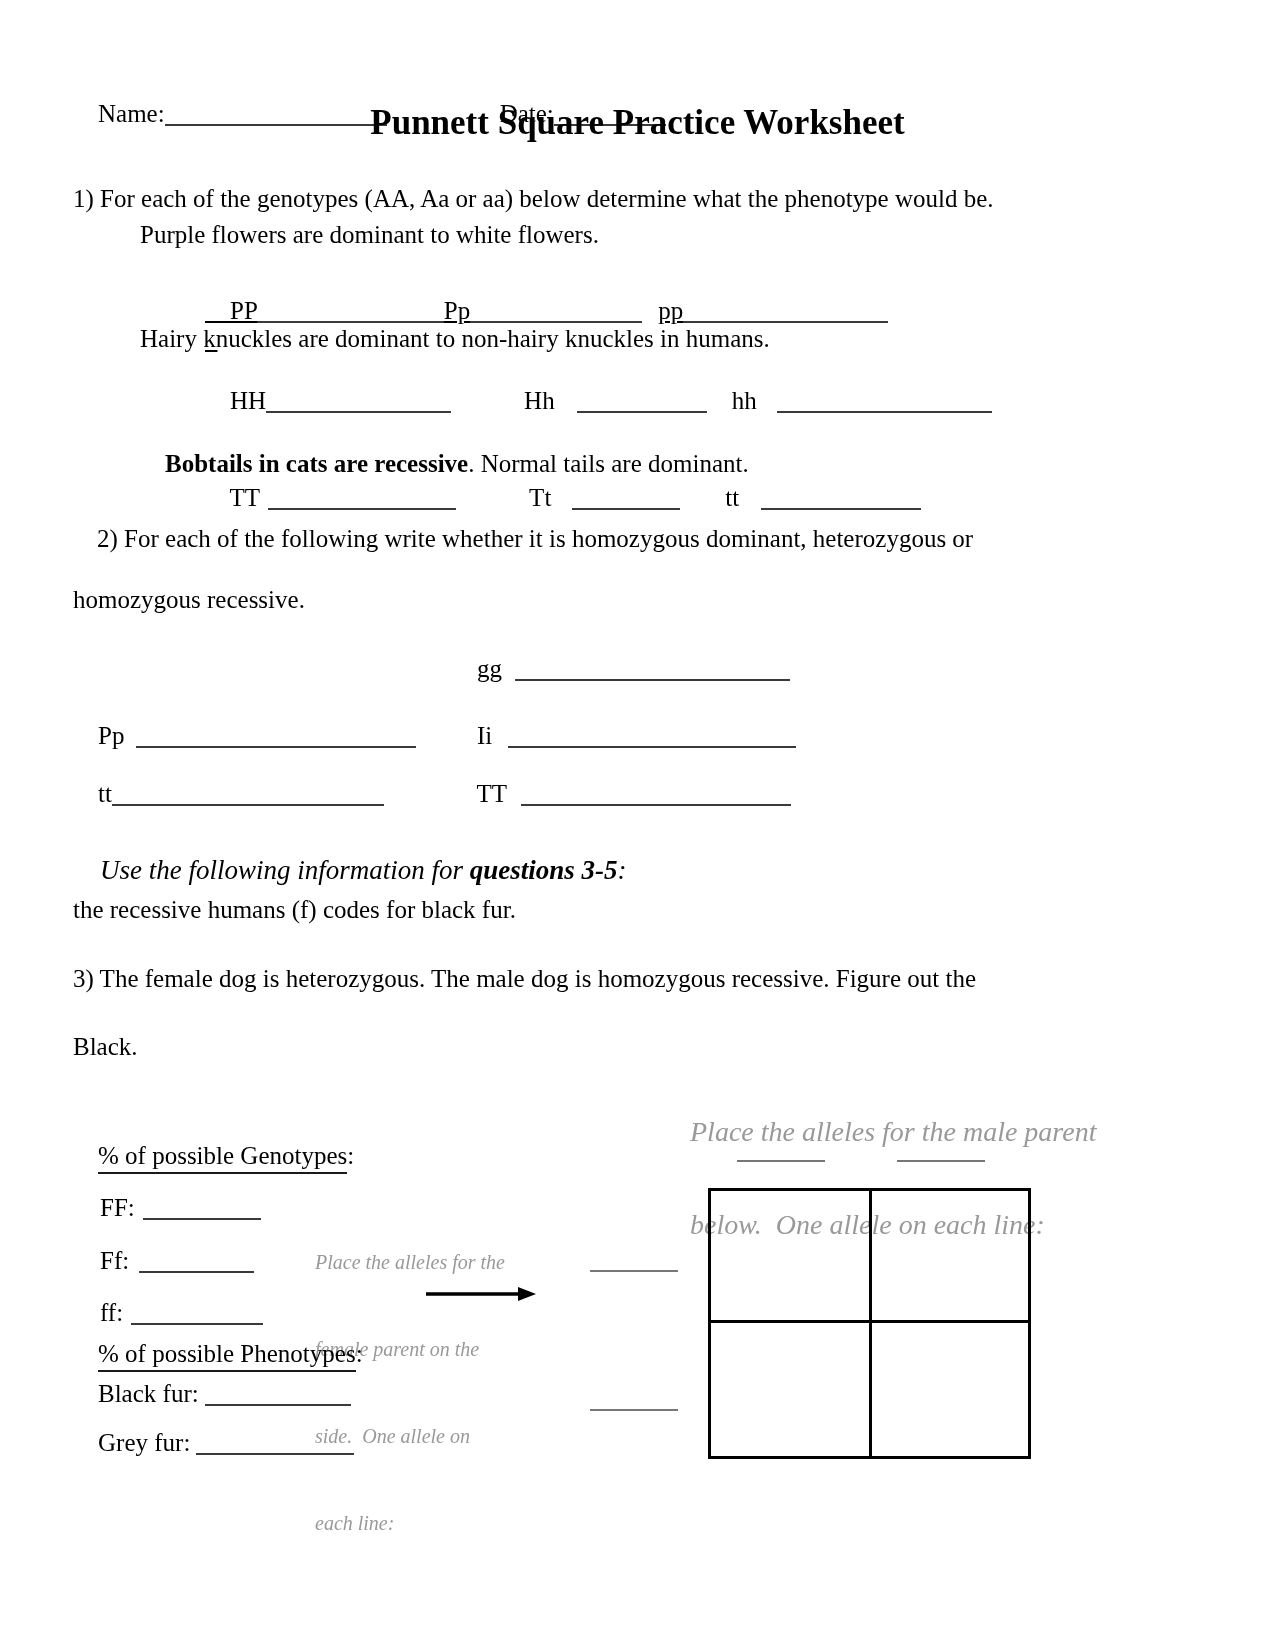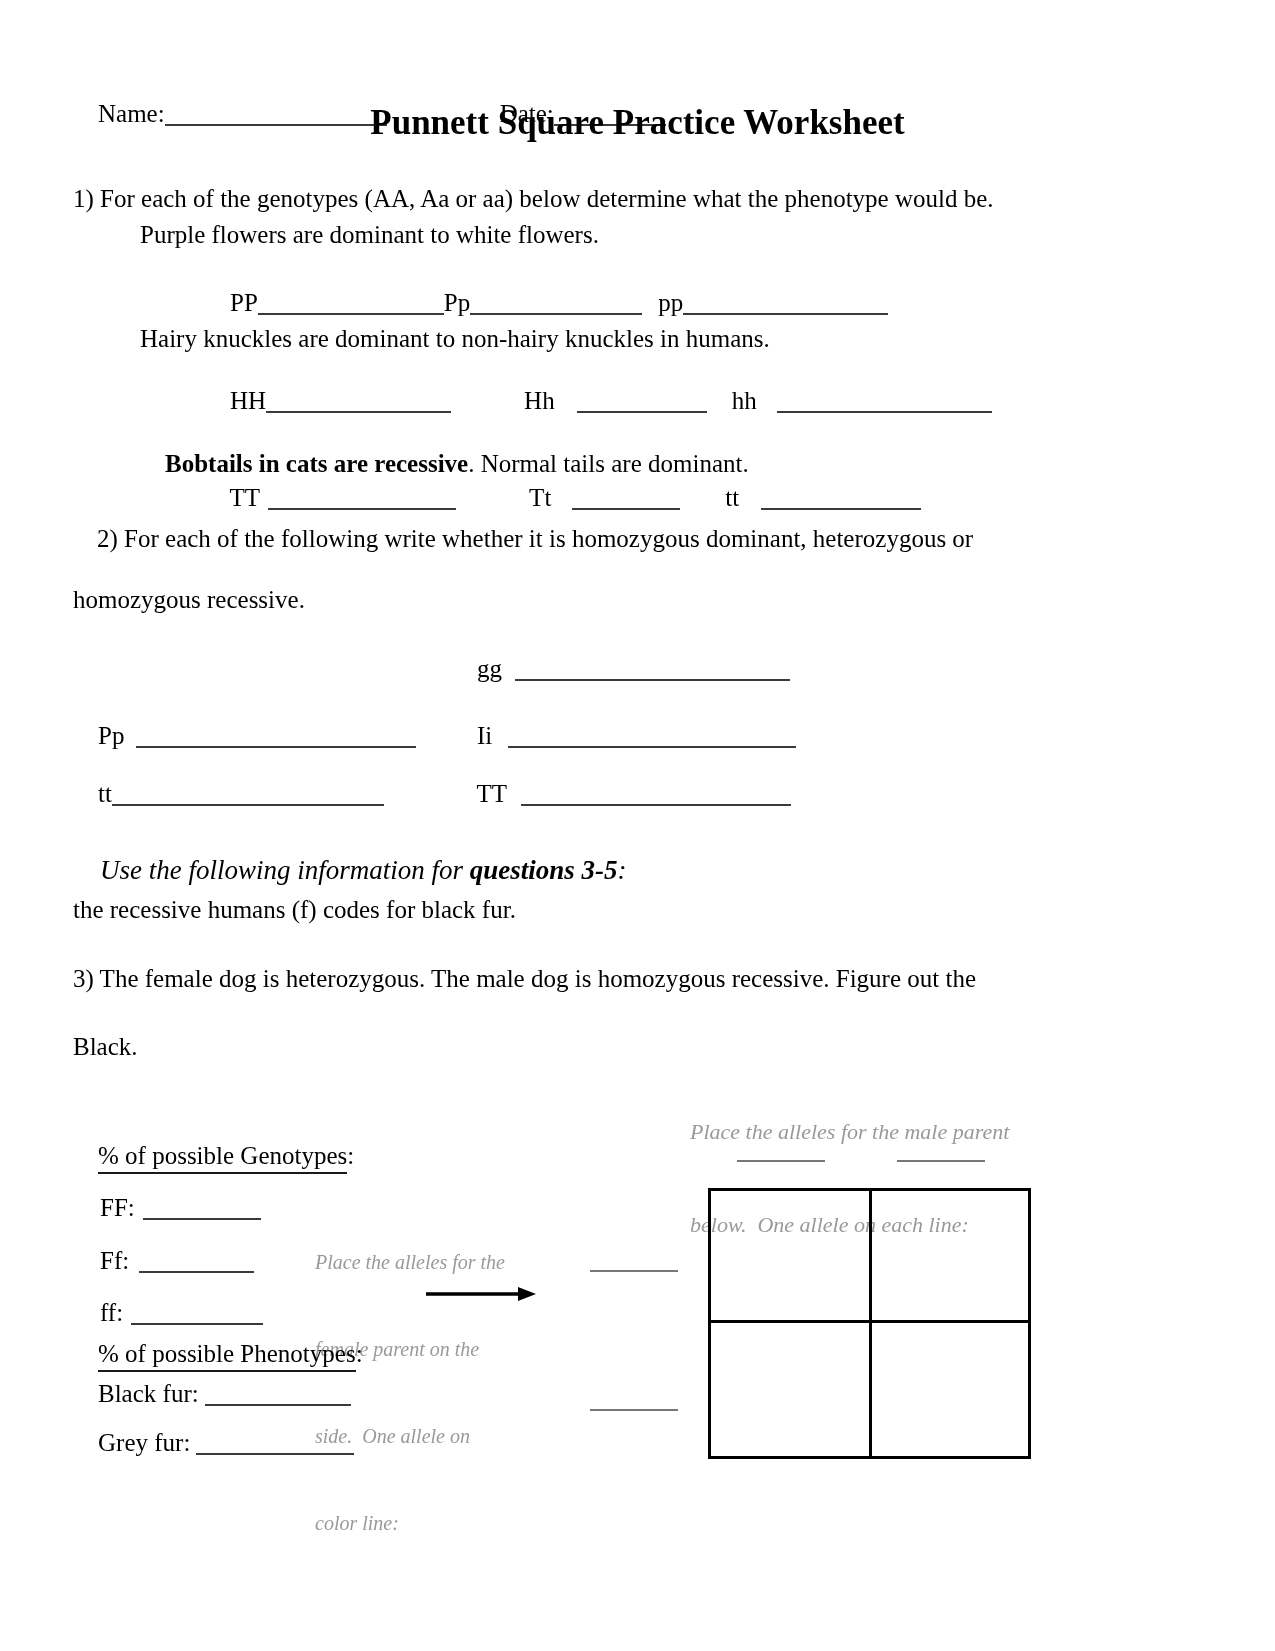--- a/index.html
+++ b/index.html
@@ -35,21 +35,21 @@
   }
   .bold{font-weight:bold;}
   .italic{font-style:italic;}
   .ul{border-bottom:2px solid #1a1a1a;padding-bottom:3px;}
   .note{
     position:absolute;
     font-style:italic;
     color:#999;
     white-space:pre;
   }
-  .note-male{font-size:22px;line-height:31px;}
+  .note-male{font-size:28px;line-height:31px;}
   .note-female{font-size:20px;line-height:29px;}
   .note .nline{display:block;}
   .free-blank{
     position:absolute;
     border-bottom:2px solid #777;
     height:0;
   }
   .psquare{
     position:absolute;
     left:708px;top:1188px;
@@ -77,21 +77,21 @@
 
   <div class="line" style="left:73px;top:71px;">
     <span>Name:</span><span class="blank" style="width:222px;"></span><span style="display:inline-block;width:113px;"></span><span>Date:</span><span class="blank" style="width:112px;"></span>
   </div>
 
   <div class="title" style="top:103px;">Punnett Square Practice Worksheet</div>
 
   <div class="line" style="left:73px;top:185px;">1) For each of the genotypes (AA, Aa or aa) below determine what the phenotype would be.</div>
 
   <div class="line" style="left:140px;top:221px;">Purple flowers are dominant to white flowers.</div>
-  <div class="line" style="left:205px;top:260px;">
+  <div class="line" style="left:205px;top:268px;text-decoration:underline;">
     <span>PP</span><span class="blank" style="width:186px;"></span><span>Pp</span><span class="blank" style="width:172px;"></span><span style="margin-left:16px;">pp</span><span class="blank" style="width:205px;"></span>
   </div>
 
   <div class="line" style="left:140px;top:325px;">Hairy knuckles are dominant to non-hairy knuckles in humans.</div>
   <div class="line" style="left:205px;top:358px;">
     <span>HH</span><span class="blank" style="width:185px;"></span><span style="margin-left:73px;">Hh</span><span class="blank" style="width:130px;margin-left:22px;"></span><span style="margin-left:25px;">hh</span><span class="blank" style="width:215px;margin-left:20px;"></span>
   </div>
 
   <div class="line" style="left:140px;top:421px;">
     <span class="bold">Bobtails in cats are recessive</span><span>. Normal tails are dominant.</span>
@@ -143,21 +143,21 @@
     <span>Ff:</span><span class="blank" style="width:115px;margin-left:10px;"></span>
   </div>
   <div class="line" style="left:75px;top:1270px;">
     <span>ff:</span><span class="blank" style="width:132px;margin-left:8px;"></span>
   </div>
 
   <div class="note note-female" style="left:315px;top:1190px;">
     <span class="nline">Place the alleles for the</span>
     <span class="nline">female parent on the</span>
     <span class="nline">side.  One allele on</span>
-    <span class="nline">color line:</span>
+    <span class="nline">each line:</span>
   </div>
 
   <svg class="arrow" style="left:426px;top:1285px;" width="110" height="18">
     <line x1="0" y1="9" x2="92" y2="9" stroke="#000" stroke-width="3.5"></line>
     <polygon points="92,2 110,9 92,16" fill="#000"></polygon>
   </svg>
 
   <div class="line" style="left:73px;top:1311px;">
     <span class="ul">% of possible Phenotypes</span><span>:</span>
   </div>

